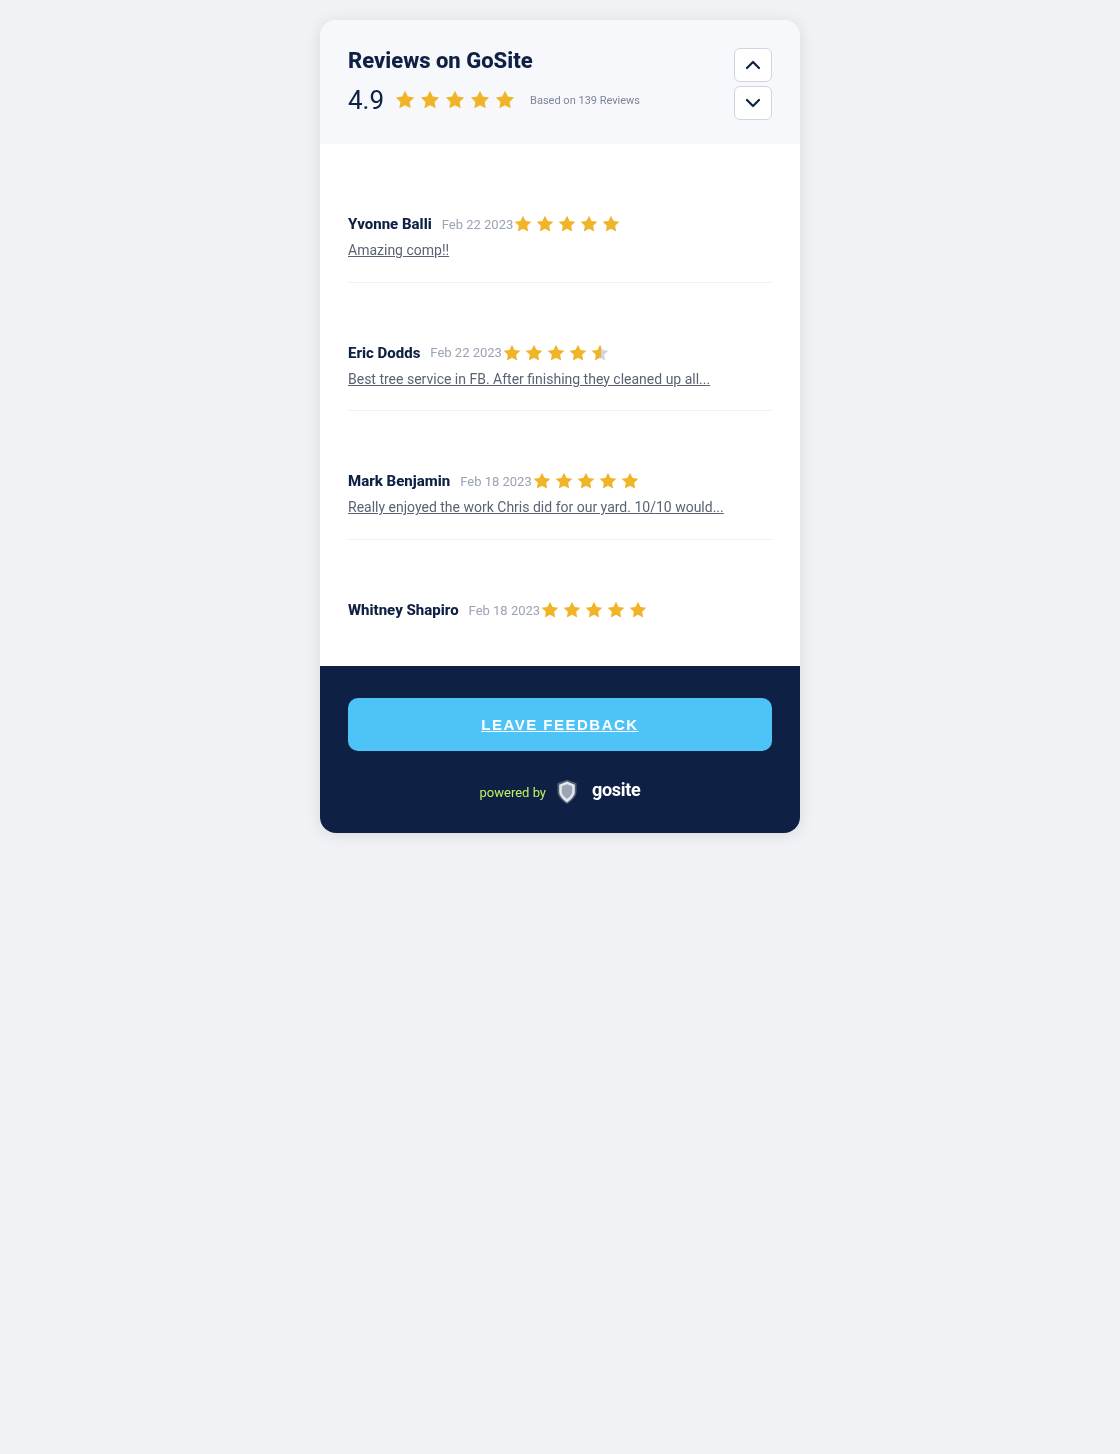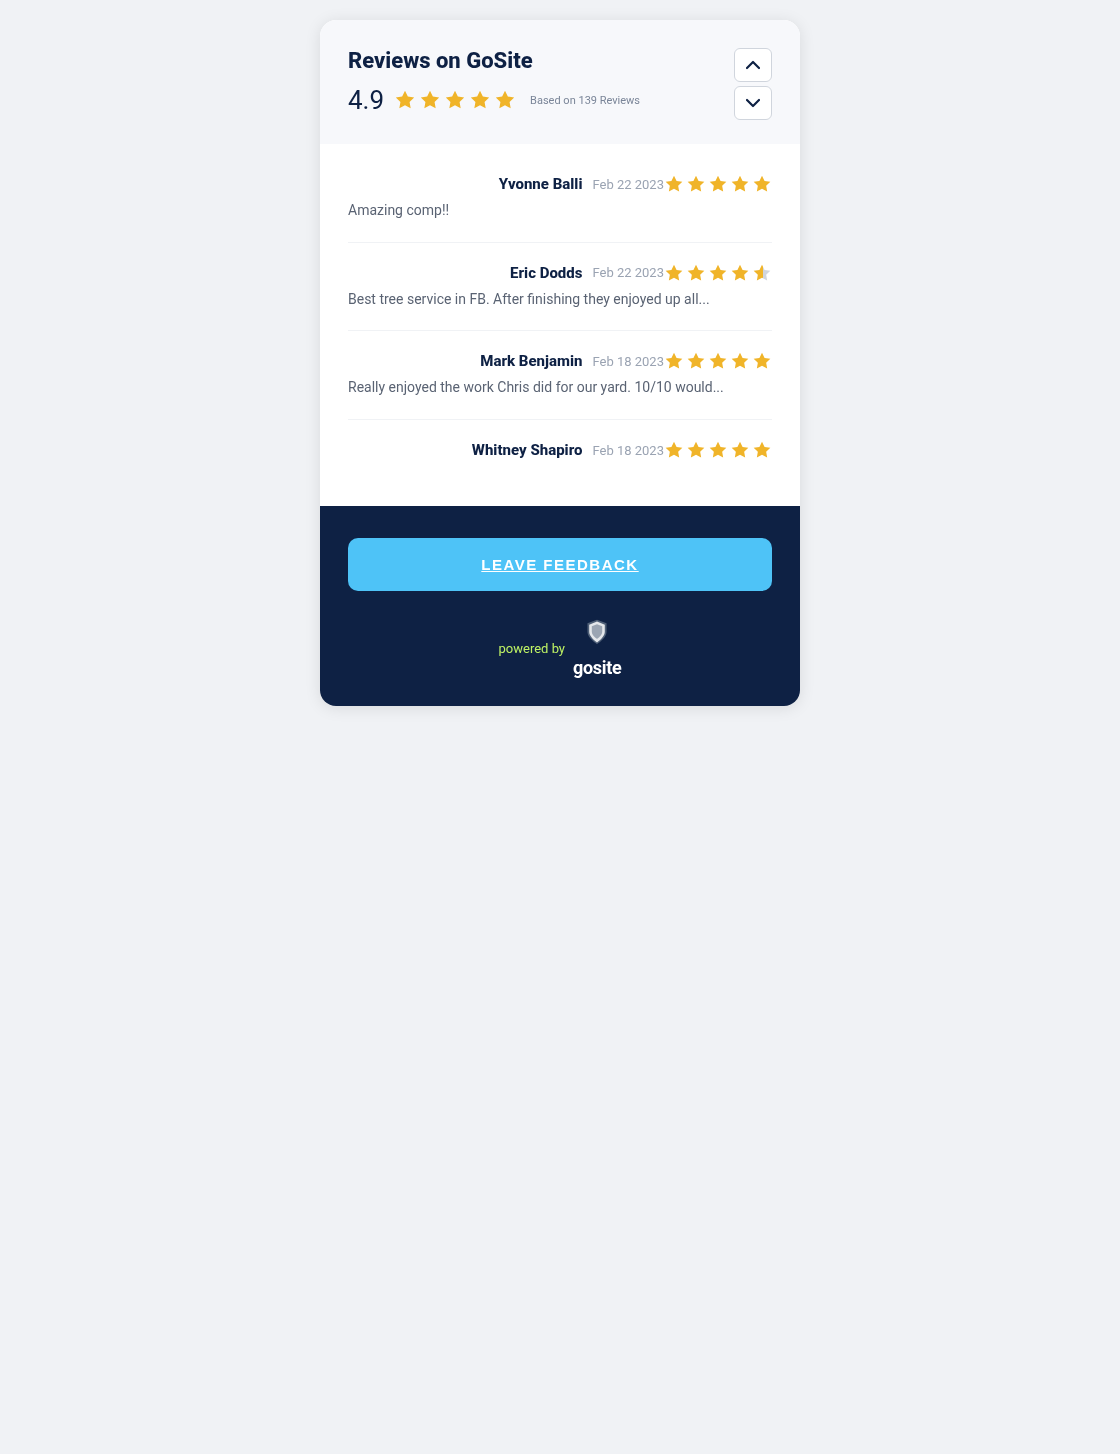--- a/index.html
+++ b/index.html
@@ -98,22 +98,23 @@
       border-bottom: 1px solid #f0f2f5;
     }
 
     .review-item:last-child {
       border-bottom: none;
     }
 
     .review-header {
       display: flex;
       align-items: center;
-      justify-content: flex-end;
+      justify-content: flex-start;
       margin-bottom: 6px;
+      margin-top: 40px;
     }
 
     .reviewer-info {
       display: flex;
       align-items: center;
       gap: 10px;
     }
 
     .reviewer-name {
       font-size: 15px;
@@ -130,20 +131,21 @@
     .review-stars {
       display: flex;
       gap: 2px;
     }
 
     .review-text {
       font-size: 14px;
       color: #5a6373;
       line-height: 1.55;
       margin-top: 4px;
+      text-decoration: underline;
     }
 
     
     .footer-cta {
       background: #0e2144;
       padding: 32px 28px 28px 28px;
     }
 
     .leave-feedback-btn {
       width: 100%;
@@ -170,23 +172,22 @@
       gap: 8px;
     }
 
     .powered-by-text {
       font-size: 13px;
       color: #bef264;
     }
 
     .gosite-logo {
       display: flex;
-      align-items: center;
+      align-items: flex-start;
       gap: 12px;
-      flex-direction: column;
     }
 
     .gosite-icon {
       width: 26px;
       height: 26px;
     }
 
     .gosite-name {
       font-size: 18px;
       font-weight: 700;
@@ -305,21 +306,21 @@
             <defs>
               <linearGradient id="half1" x1="0%" y1="0%" x2="100%" y2="0%">
                 <stop offset="55%" stop-color="#f0b429"></stop>
                 <stop offset="55%" stop-color="#d0d5dd"></stop>
               </linearGradient>
             </defs>
             <polygon points="12,2 15.09,8.26 22,9.27 17,14.14 18.18,21.02 12,17.77 5.82,21.02 7,14.14 2,9.27 8.91,8.26" fill="url(#half1)"></polygon>
           </svg>
         </div>
       </div>
-      <div class="review-text">Best tree service in FB. After finishing they enjoyed up all...</div>
+      <div class="review-text">Best tree service in FB. After finishing they cleaned up all...</div>
     </div>
 
     <div class="review-item">
       <div class="review-header">
         <div class="reviewer-info">
           <span class="reviewer-name">Mark Benjamin</span>
           <span class="review-date">Feb 18 2023</span>
         </div>
         <div class="review-stars">
           <svg class="star-review-svg" viewBox="0 0 24 24" fill="#f0b429">

